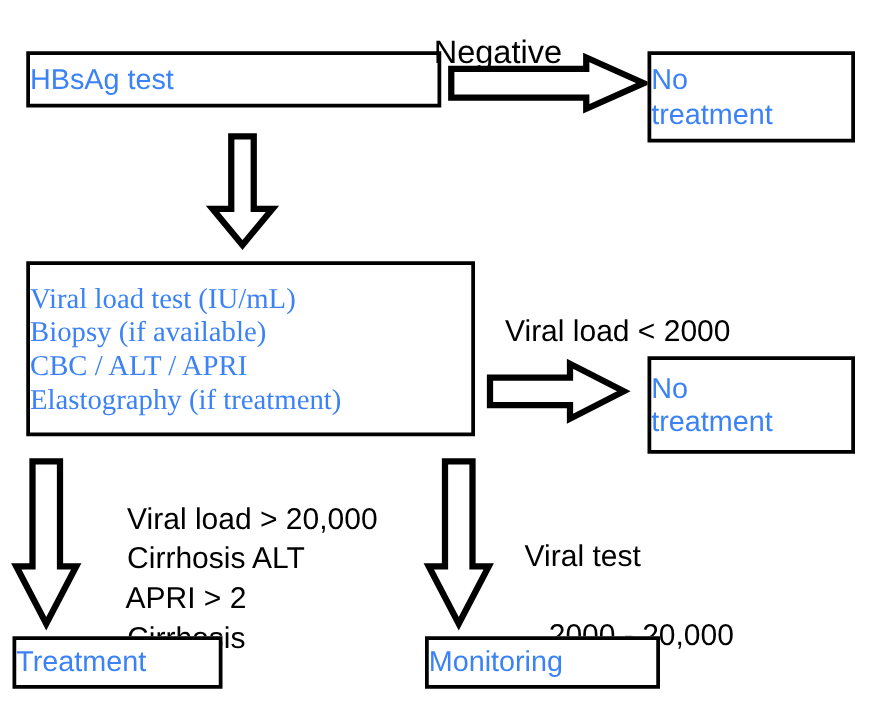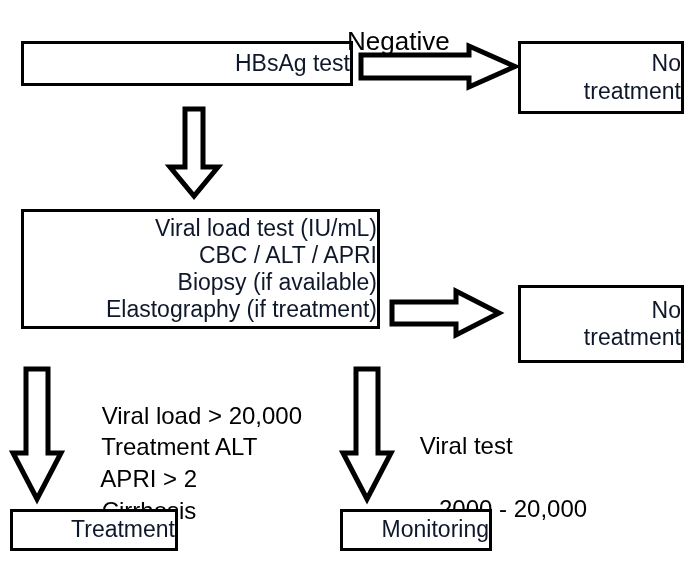--- a/index.html
+++ b/index.html
@@ -18,23 +18,23 @@
     background: #ffffff;
     overflow: hidden;
   }
   .node {
     position: absolute;
     box-sizing: border-box;
     border: 3px solid #000000;
     background: #ffffff;
     display: flex;
     flex-direction: column;
-    align-items: flex-end;
+    align-items: flex-start;
     justify-content: center;
-    color: #0f172a;
+    color: #3b82f6;
     line-height: 1.18;
     text-align: center;
   }
   .node .line {
     display: block;
     white-space: nowrap;
   }
   .edge-label {
     position: absolute;
     color: #000000;
@@ -48,24 +48,24 @@
   .arrow svg {
     display: block;
     width: 100%;
     height: 100%;
     overflow: visible;
   }
 
   
   #node-hbsag      { left: 21px;  top: 41px;  width: 332px; height: 45px;  font-size: 23px; }
   #node-notreat-1  { left: 518px; top: 41px;  width: 166px; height: 73px;  font-size: 23px; }
-  #node-workup     { left: 21px;  top: 209px; width: 359px; height: 120px; font-size: 23px; }
+  #node-workup     { left: 21px;  top: 209px; width: 359px; height: 140px; font-size: 23px; font-family: Liberation Serif, serif; }
   #node-notreat-2  { left: 518px; top: 285px; width: 166px; height: 78px;  font-size: 23px; }
   #node-treatment  { left: 10px;  top: 509px; width: 168px; height: 42px;  font-size: 23px; }
-  #node-monitoring { left: 340px; top: 509px; width: 152px; height: 42px;  font-size: 23px; }
+  #node-monitoring { left: 340px; top: 509px; width: 188px; height: 42px;  font-size: 23px; }
 
   
   #arrow-negative      { left: 359px; top: 44px;  width: 158px; height: 45px; }
   #arrow-positive      { left: 168px; top: 107px; width: 52px;  height: 91px; }
   #arrow-lowload       { left: 390px; top: 288px; width: 111px; height: 50px; }
   #arrow-to-treatment  { left: 11px;  top: 367px; width: 52px;  height: 134px; }
   #arrow-to-monitoring { left: 341px; top: 367px; width: 52px;  height: 134px; }
 
   
   #label-negative  { left: 347px; top: 9px;   font-size: 26px; margin-top: 16px; }
@@ -97,44 +97,45 @@
   </div>
 
   <div class="arrow" id="arrow-positive">
     <svg viewBox="0 0 52 91" preserveAspectRatio="none">
       <polygon points="17,2 35,2 35,60 50,60 26,89 2,60 17,60" fill="#ffffff" stroke="#000000" stroke-width="5" stroke-linejoin="miter"></polygon>
     </svg>
   </div>
 
   <div class="node" id="node-workup">
     <span class="line">Viral load test (IU/mL)</span>
+    <span class="line">Biopsy (if available)</span>
     <span class="line">CBC / ALT / APRI</span>
-    <span class="line">Biopsy (if available)</span>
     <span class="line">Elastography (if treatment)</span>
   </div>
 
+  <div class="edge-label" id="label-lowload">Viral load &lt; 2000</div>
   <div class="arrow" id="arrow-lowload">
     <svg viewBox="0 0 111 50" preserveAspectRatio="none">
       <polygon points="2,14 66,14 66,3 109,25 66,47 66,36 2,36" fill="#ffffff" stroke="#000000" stroke-width="5" stroke-linejoin="miter"></polygon>
     </svg>
   </div>
 
   <div class="node" id="node-notreat-2">
     <span class="line">No</span>
     <span class="line">treatment</span>
   </div>
 
   <div class="arrow" id="arrow-to-treatment">
     <svg viewBox="0 0 52 134" preserveAspectRatio="none">
       <polygon points="15,2 37,2 37,86 50,86 26,132 2,86 15,86" fill="#ffffff" stroke="#000000" stroke-width="5" stroke-linejoin="miter"></polygon>
     </svg>
   </div>
   <div class="edge-label" id="label-treatcrit">
     <span class="line">Viral load &gt; 20,000</span>
-    <span class="line">Treatment ALT</span>
+    <span class="line">Cirrhosis ALT</span>
     <span class="line">APRI &gt; 2</span>
     <span class="line">Cirrhosis</span>
   </div>
 
   <div class="arrow" id="arrow-to-monitoring">
     <svg viewBox="0 0 52 134" preserveAspectRatio="none">
       <polygon points="15,2 37,2 37,86 50,86 26,132 2,86 15,86" fill="#ffffff" stroke="#000000" stroke-width="5" stroke-linejoin="miter"></polygon>
     </svg>
   </div>
   <div class="edge-label" id="label-monitor">

